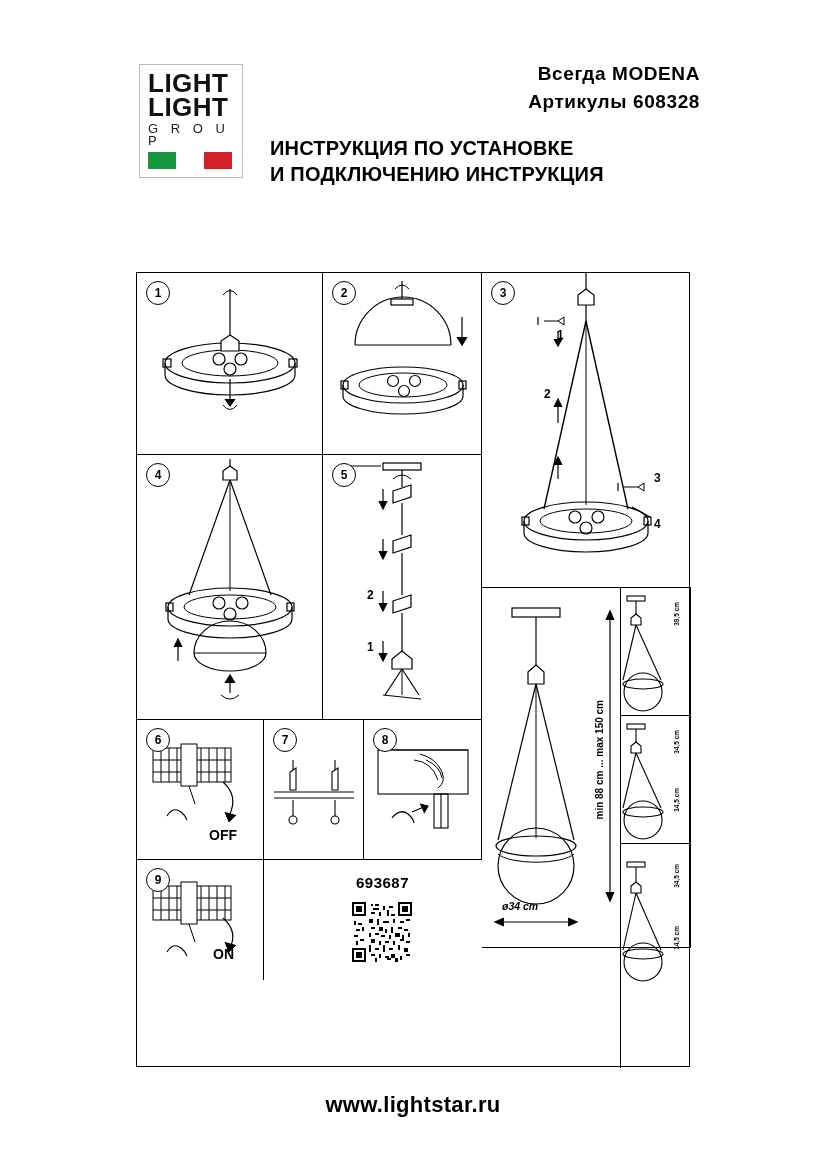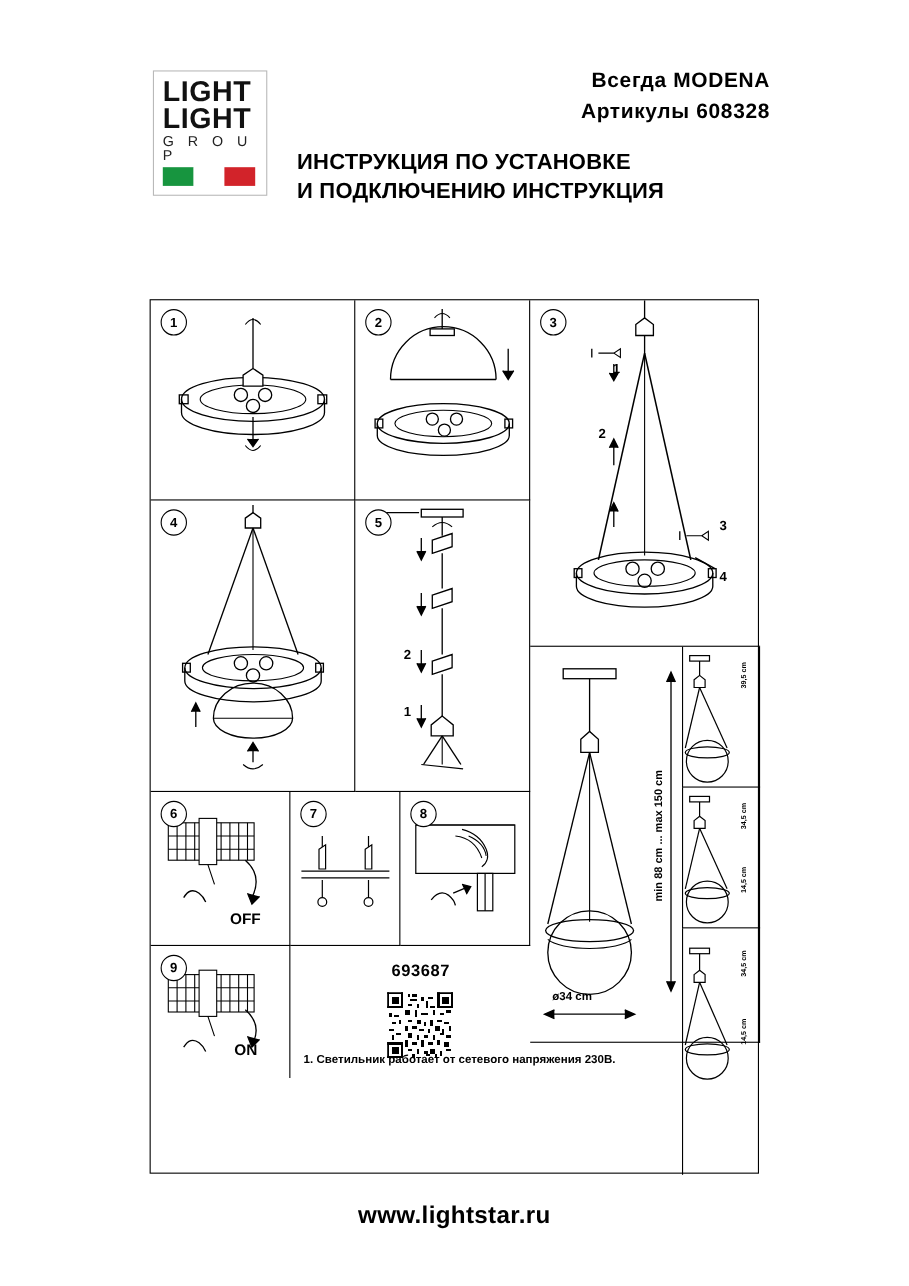--- a/index.html
+++ b/index.html
@@ -378,21 +378,21 @@
           <line x1="128" y1="24" x2="128" y2="312"></line>
           <path d="M124 32 l4 -9 l4 9" fill="#000"></path>
           <path d="M124 304 l4 9 l4 -9" fill="#000"></path>
 
           <line x1="14" y1="334" x2="94" y2="334"></line>
           <path d="M22 330 l-9 4 l9 4" fill="#000"></path>
           <path d="M86 330 l9 4 l-9 4" fill="#000"></path>
         </g>
       </svg>
       <div class="vtxt" style="left:112px; top:112px;">min 88 cm ... max 150 cm</div>
-      <div class="dimtxt" style="left:20px; top:312px;">ø34 cm</div>
+      <div class="dimtxt" style="left:20px; top:312px;font-style:italic;">ø34 cm</div>
     </div>
 
     <div class="cell nr" style="left:554px;top:315px;width:0px;height:0px;"></div>
 
     <div class="cell nr" style="left:483px;top:315px;width:71px;height:128px;border-left:1px solid #000;">
       <svg class="art" width="71" height="128" viewBox="0 0 71 128">
         <g fill="none" stroke="#000" stroke-width="1.1">
           <rect x="6" y="8" width="18" height="5"></rect>
           <line x1="15" y1="13" x2="15" y2="30"></line>
           <path d="M10 30 l5 -4 l5 4 v7 h-10 z" fill="#fff"></path>
@@ -604,20 +604,19 @@
               <rect x="23" y="26" width="1" height="2"></rect>
             <rect x="26" y="25" width="2" height="1"></rect>
               <rect x="11" y="27" width="1" height="2"></rect>
             <rect x="17" y="27" width="2" height="1"></rect>
               <rect x="21" y="27" width="1" height="2"></rect>
           </g>
         </svg>
       </div>
 
       <div class="notes" style="left:12px; bottom:8px; width:344px;">
-        <div>1. Светильник работает от сетевого напряжения 230В.</div>
       </div>
     </div>
 
   </div>
 
   <div class="site">www.lightstar.ru</div>
 </div>
 
 </body></html>

